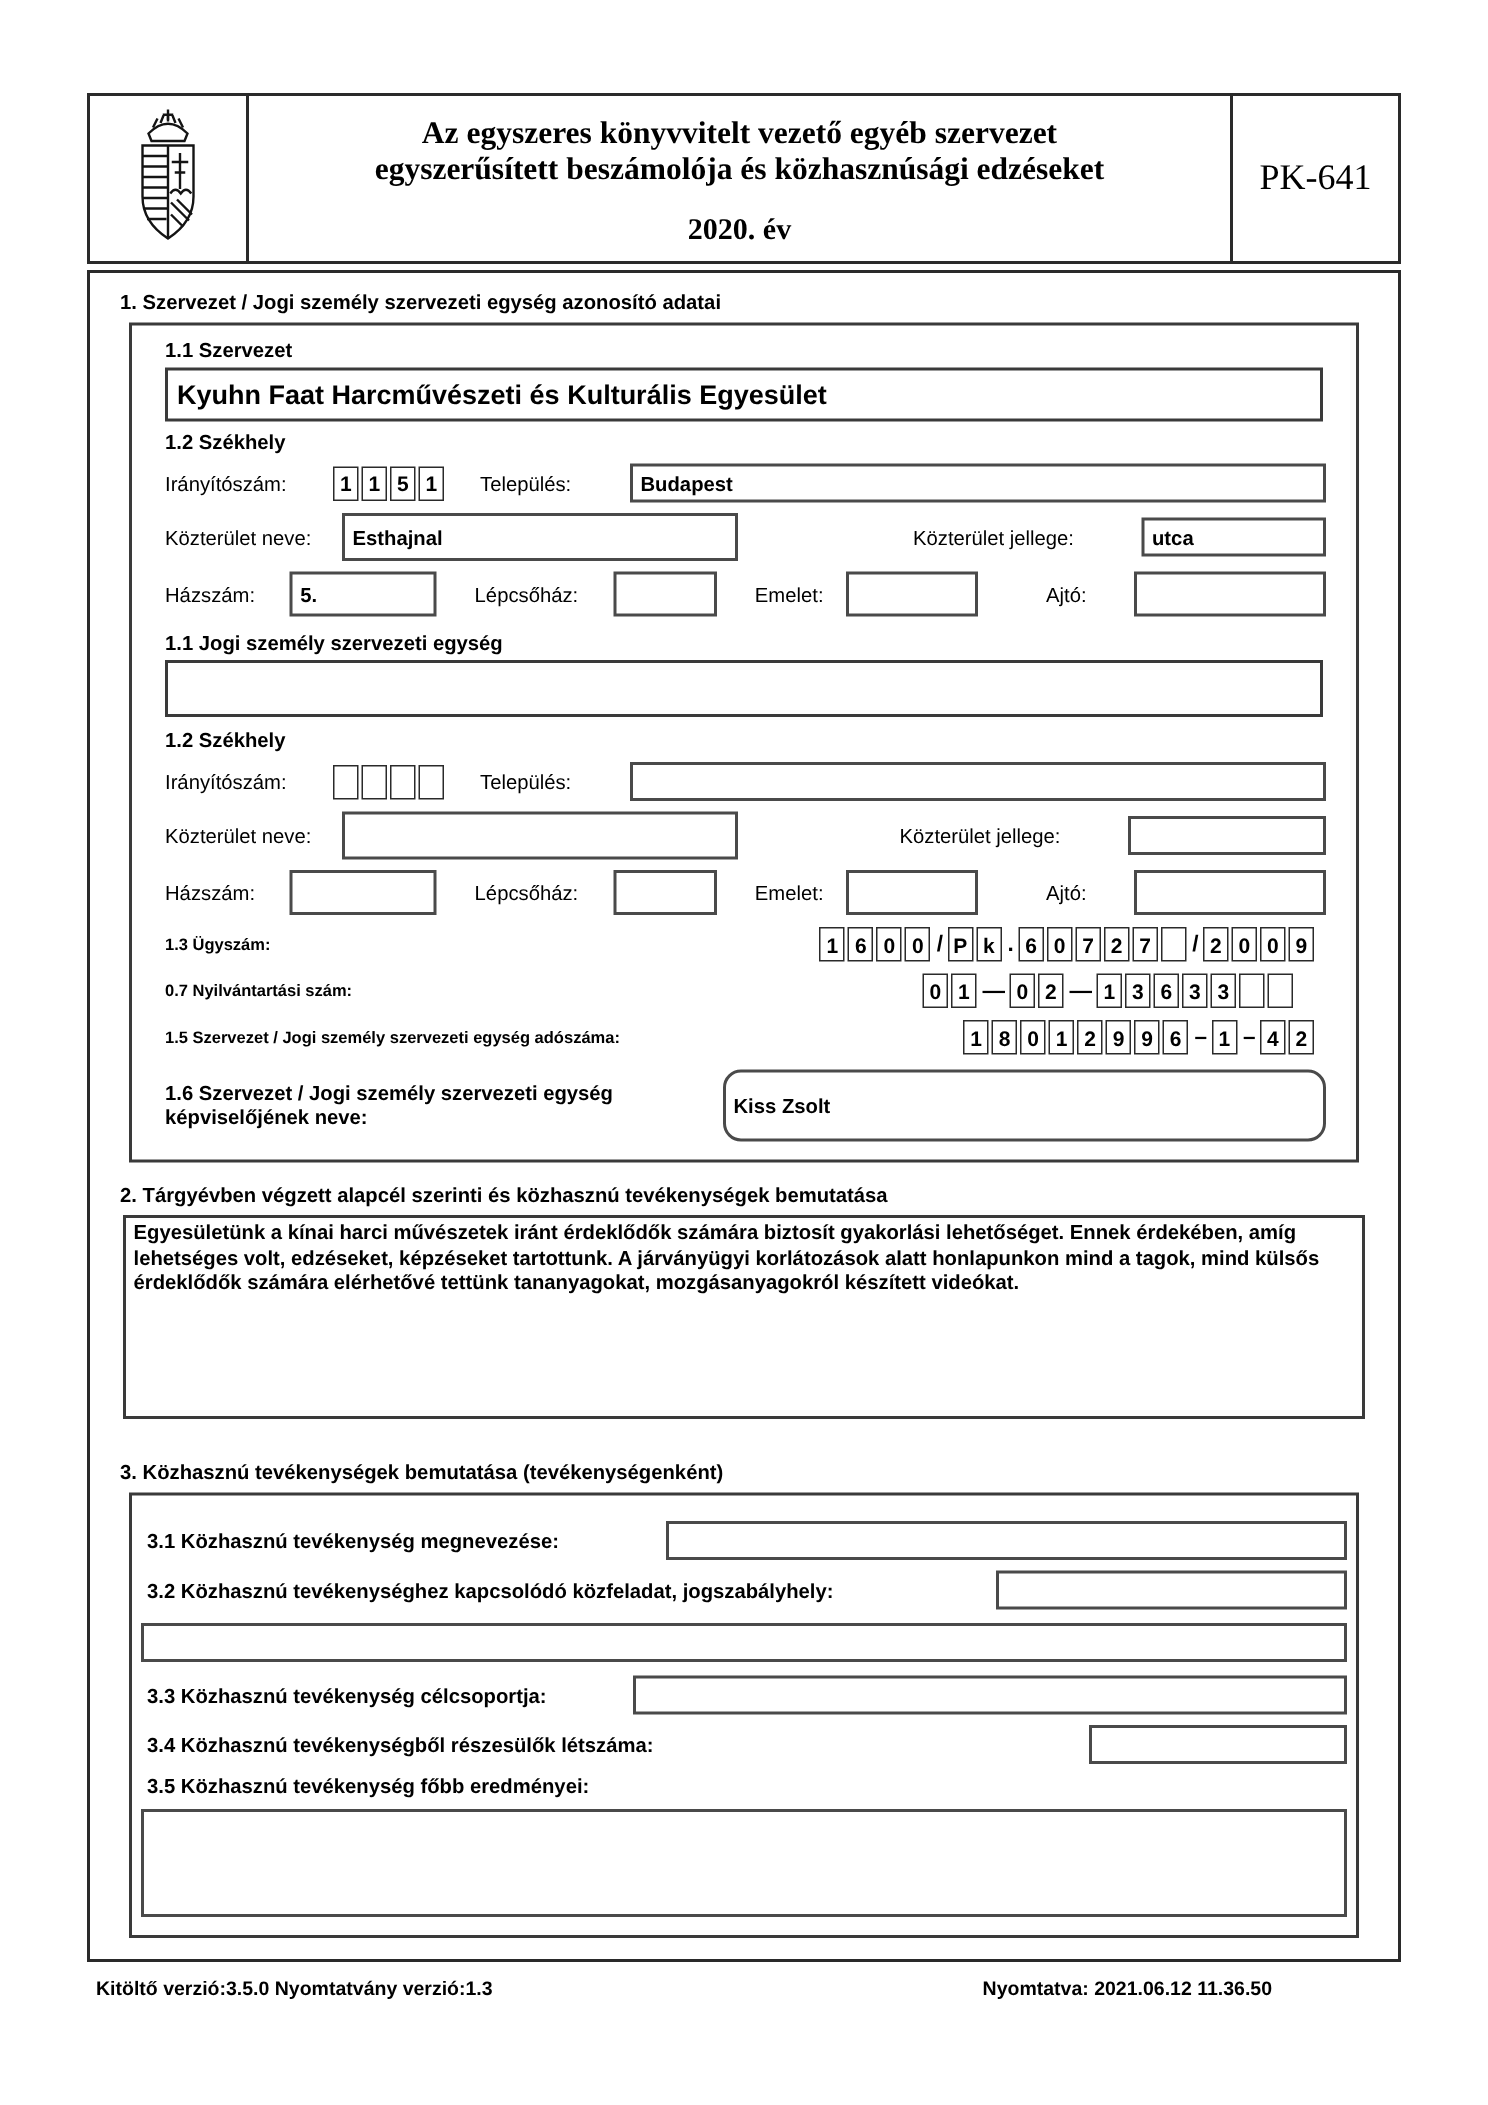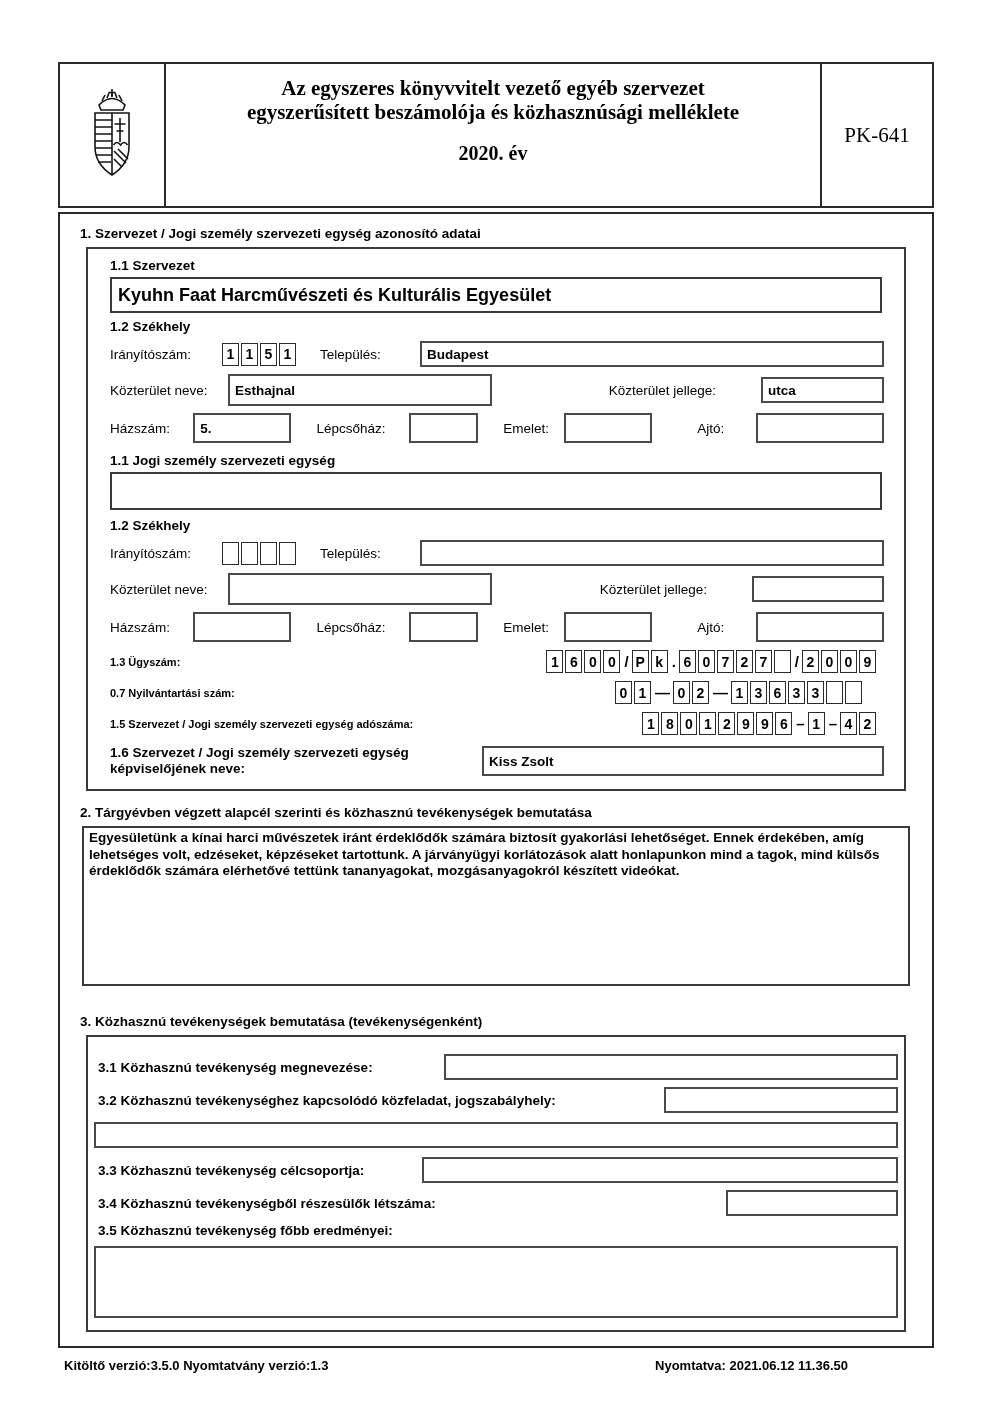--- a/index.html
+++ b/index.html
@@ -7,28 +7,28 @@
   body {
     width: 992px; height: 1403px;
     background: #fff;
     color: #000;
     font-family: "Liberation Sans", sans-serif;
     position: relative;
   }
   .page { position: absolute; left: 58px; top: 62px; width: 876px; }
 
   
-  .header { display: flex; border: 2px solid #2a2a2a; height: 146px; background: #fff; }
+  .header { display: flex; border: 2px solid #2a2a2a; height: 114px; background: #fff; }
   .hdr-crest { width: 106px; border-right: 2px solid #2a2a2a; display:flex; align-items:center; justify-content:center; }
   .hdr-title { flex: 1; border-right: 2px solid #2a2a2a; text-align: center;
                font-family: "Liberation Serif", serif; font-weight: bold; padding-top: 12px; }
   .hdr-title .tline { font-size: 21px; line-height: 24px; }
   .hdr-title .tyear { font-size: 20px; margin-top: 18px; }
   .hdr-code { width: 110px; display:flex; align-items:center; justify-content:center;
-              font-family: "Liberation Serif", serif; font-size: 21px; }
+              font-family: "Liberation Serif", serif; font-size: 24px; }
 
   
   .outer { margin-top: 4px; border: 2px solid #2a2a2a; padding: 6px 0 14px; background:#fff; }
   .sec-heading { font-weight: bold; font-size: 13.5px; padding: 6px 0 6px 20px; }
 
   .inner { margin: 0 26px; border: 2px solid #3a3a3a; padding: 6px 20px 10px; }
 
   .sublabel { font-weight: bold; font-size: 13.5px; margin: 3px 0 4px 2px; }
 
   .namebox { border: 2px solid #3a3a3a; height: 36px; display:flex; align-items:center;
@@ -46,24 +46,24 @@
               align-items:center; justify-content:center; font-weight:bold; font-size: 14px;
               margin-right: 2px; background:#fff; }
   .boxsep { font-weight: bold; font-size: 15px; margin: 0 3px 0 2px; }
 
   .numrow { display:flex; align-items:center; justify-content:space-between;
             margin: 8px 0; padding: 0 6px 0 2px; }
   .blabel { font-weight: bold; font-size: 11px; }
 
   .reprow { display:flex; align-items:center; margin: 10px 0 2px; padding-left:2px; }
   .replabel { font-weight: bold; font-size: 13.5px; width: 372px; line-height: 16px; }
-  .reprow .fbox { flex: 1; height: 30px; }
-
-  
-  .sec2box { margin: 0 22px; border: 2px solid #3a3a3a; height: 160px;
+  .reprow .fbox { flex: 1; height: 48px; border-radius: 12px; }
+
+  
+  .sec2box { margin: 0 22px; border: 2px solid #3a3a3a; height: 136px;
              padding: 2px 5px; font-weight: bold; font-size: 13.5px; line-height: 16.5px; }
 
   
   .sec3box { margin: 0 26px; border: 2px solid #3a3a3a; padding: 10px 6px 12px; }
   .s3row { display:flex; align-items:center; margin: 7px 0; padding-left: 4px; }
   .s3label { font-weight: bold; font-size: 13.5px; }
   .s3row .grow { flex: 1; }
   .fullbox { border: 2px solid #4a4a4a; height: 26px; margin: 9px 0; }
   .bigbox { border: 2px solid #4a4a4a; height: 72px; margin-top: 8px; }
 
@@ -88,21 +88,21 @@
           <path d="M36 26 v62"></path>
           <path d="M19 33 h17 M19 40 h17 M19 47 h17 M19 54 h17 M19 61 h17 M20 68 h16 M22 75 h13"></path>
           <path d="M44 31 v24 M38.5 37 h11 M40.5 44 h7"></path>
           <path d="M37.5 58 q3.5 -5 7 0 q3.5 -5 7 0"></path>
           <path d="M38 64 l12 12 M38 72 l8 8 M42 62 l10 10"></path>
         </g>
       </svg>
     </div>
     <div class="hdr-title">
       <div class="tline">Az egyszeres könyvvitelt vezető egyéb szervezet</div>
-      <div class="tline">egyszerűsített beszámolója és közhasznúsági melléklete</div>
+      <div class="tline">egyszerűsített beszámolója és közhasznúsági edzéseket</div>
       <div class="tyear">2020. év</div>
     </div>
     <div class="hdr-code">PK-641</div>
   </div>
 
   <div class="outer">
 
     <div class="sec-heading">1. Szervezet / Jogi személy szervezeti egység azonosító adatai</div>
 
     <div class="inner">

